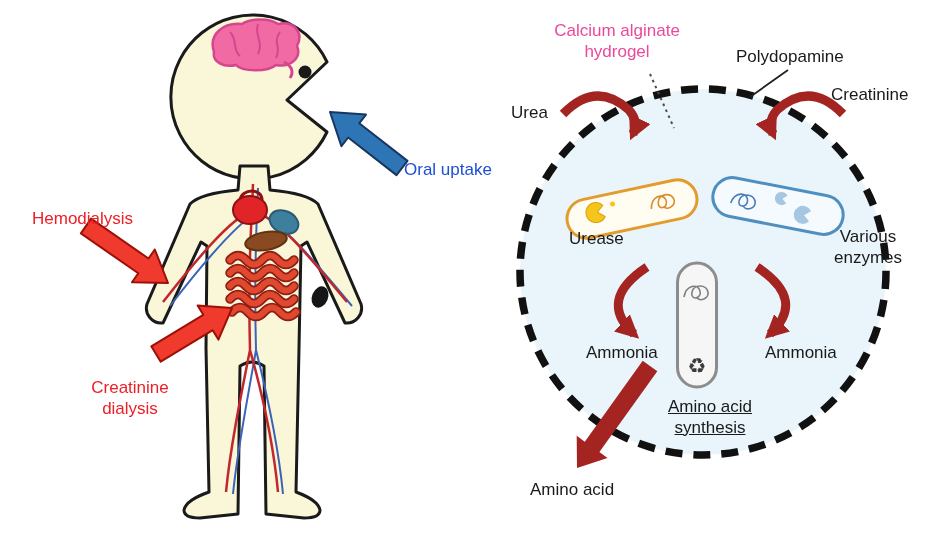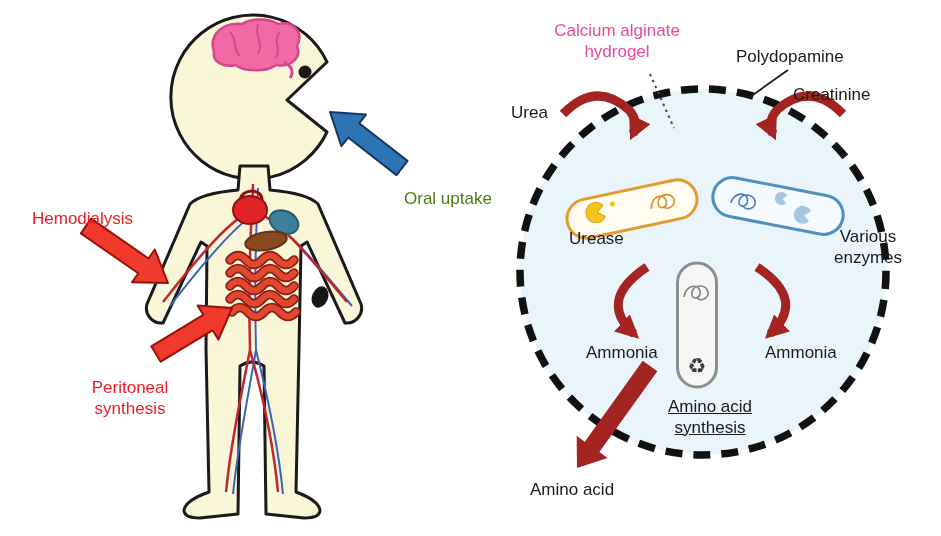--- a/index.html
+++ b/index.html
@@ -8,21 +8,21 @@
     font-family:"Liberation Sans", sans-serif; overflow:hidden;
   }
   svg.art { position:absolute; left:0; top:0; }
   .lbl {
     position:absolute; font-size:17px; line-height:1.22; color:#1a1a1a;
     white-space:nowrap;
     text-align:right;
   }
   .wrap { white-space:normal; text-align:center; }
   .red    { color:#ec2027; }
-  .blue   { color:#4d7c0f;margin-top:29px; }
+  .blue   { color:#1d4ed8; }
   .purple { color:#ec4899; }
 </style>
 </head>
 <body>
 
 <div class="stage">
 
   <svg class="art" width="941" height="536" viewBox="0 0 941 536">
     <defs>
       <marker id="ah" viewBox="0 0 10 10" refX="7" refY="5" markerWidth="2.6" markerHeight="2.6" orient="auto-start-reverse">
@@ -113,31 +113,31 @@
         <path d="M 647 267 Q 597 300 634 334" marker-end="url(#ah)"></path>
         <path d="M 757 267 Q 807 300 770 334" marker-end="url(#ah)"></path>
       </g>
 
       <polygon points="642.7,360.8 584.8,441.7 576.7,435.8 577,468 607.5,458 599.4,452.1 657.3,371.2" fill="#a32421"></polygon>
     </g>
   </svg>
 
   <div class="lbl red" style="left:12px; top:209px;margin-left:20px;">Hemodialysis</div>
 
-  <div class="lbl red wrap" style="left:68px; top:378px; width:124px;">Peritoneal synthesis</div>
+  <div class="lbl red wrap" style="left:68px; top:378px; width:124px;">Creatinine dialysis</div>
 
   <div class="lbl blue" style="left:404px; top:160px;">Oral uptake</div>
 
   <div class="lbl purple wrap" style="left:525px; top:21px; width:184px;">Calcium alginate hydrogel</div>
 
   <div class="lbl" style="left:736px; top:47px;">Polydopamine</div>
 
   <div class="lbl" style="left:511px; top:103px;">Urea</div>
 
-  <div class="lbl" style="left:793px; top:85px;">Creatinine</div>
+  <div class="lbl" style="left:831px; top:85px;">Creatinine</div>
 
   <div class="lbl" style="left:569px; top:229px;">Urease</div>
 
   <div class="lbl wrap" style="left:794px; top:227px; width:84px;margin-left:32px;">Various enzymes</div>
 
   <div class="lbl" style="left:586px; top:343px;">Ammonia</div>
 
   <div class="lbl" style="left:765px; top:343px;">Ammonia</div>
 
   <div class="lbl wrap" style="left:647px; top:397px; width:126px;text-decoration:underline;">Amino acid synthesis</div>

